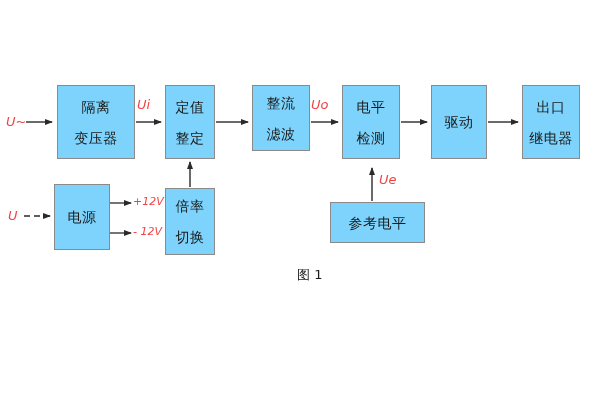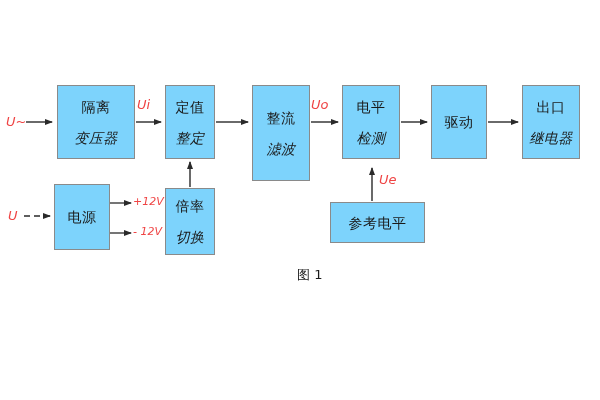--- a/index.html
+++ b/index.html
@@ -27,21 +27,20 @@
     color: #1a1a1a;
   }
   .block .line {
     font-size: 14px;
     line-height: 1.0;
     letter-spacing: 0.5px;
     white-space: nowrap;
   }
   .block .line + .line {
     margin-top: 17px;
-    font-style: italic;
   }
   .block.single .line {
     margin-top: 0;
   }
   .tag {
     position: absolute;
     font-size: 13px;
     color: #ef4444;
     white-space: nowrap;
     line-height: 1;
@@ -102,21 +101,21 @@
   <div class="block" style="left:57px; top:85px; width:78px; height:74px;">
     <span class="line">隔离</span>
     <span class="line">变压器</span>
   </div>
 
   <div class="block" style="left:165px; top:85px; width:50px; height:74px;">
     <span class="line">定值</span>
     <span class="line">整定</span>
   </div>
 
-  <div class="block" style="left:252px; top:85px; width:58px; height:96px;justify-content:center;">
+  <div class="block" style="left:252px; top:85px; width:58px; height:66px;justify-content:center;">
     <span class="line">整流</span>
     <span class="line">滤波</span>
   </div>
 
   <div class="block" style="left:342px; top:85px; width:58px; height:74px;">
     <span class="line">电平</span>
     <span class="line">检测</span>
   </div>
 
   <div class="block single" style="left:431px; top:85px; width:56px; height:74px;">

